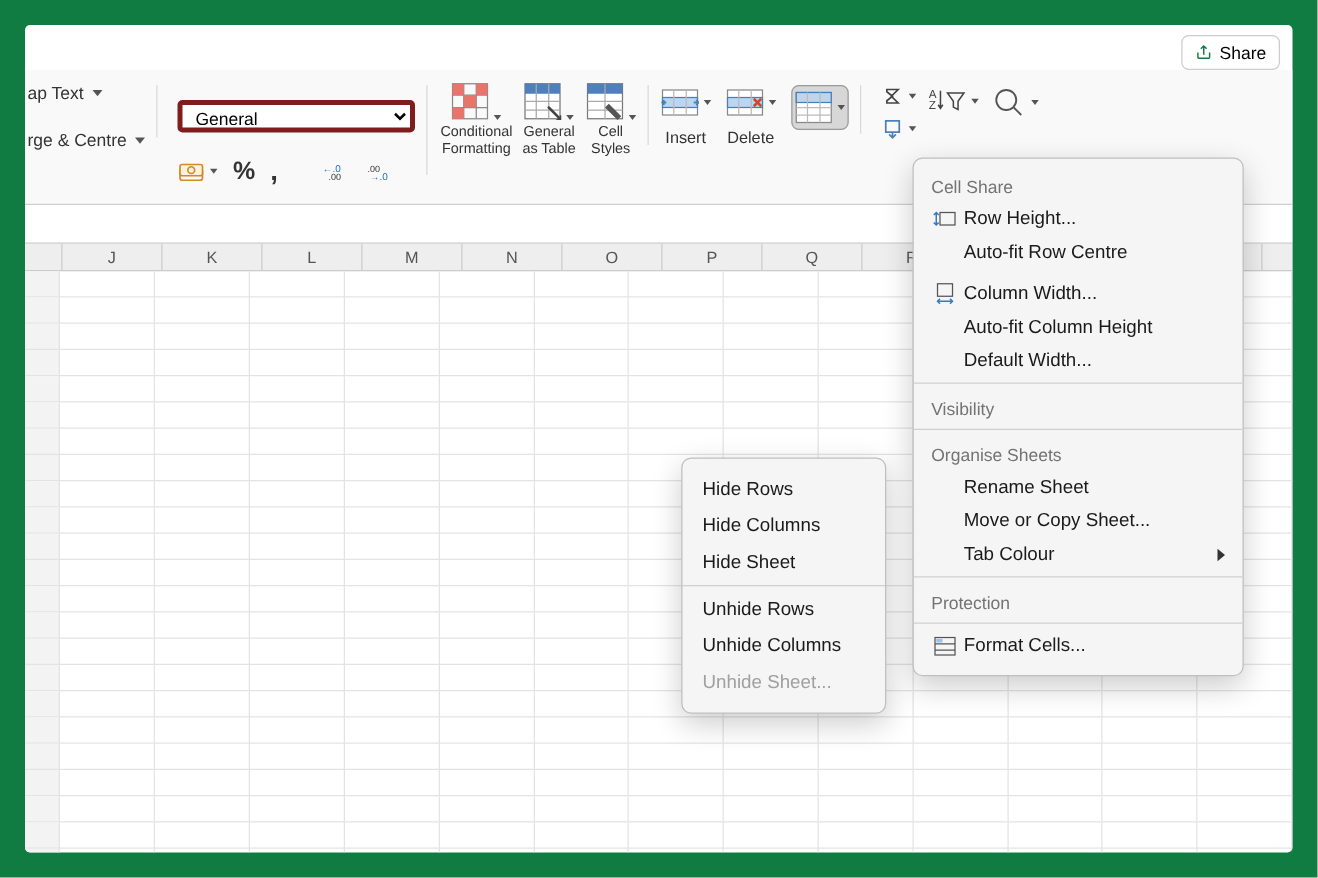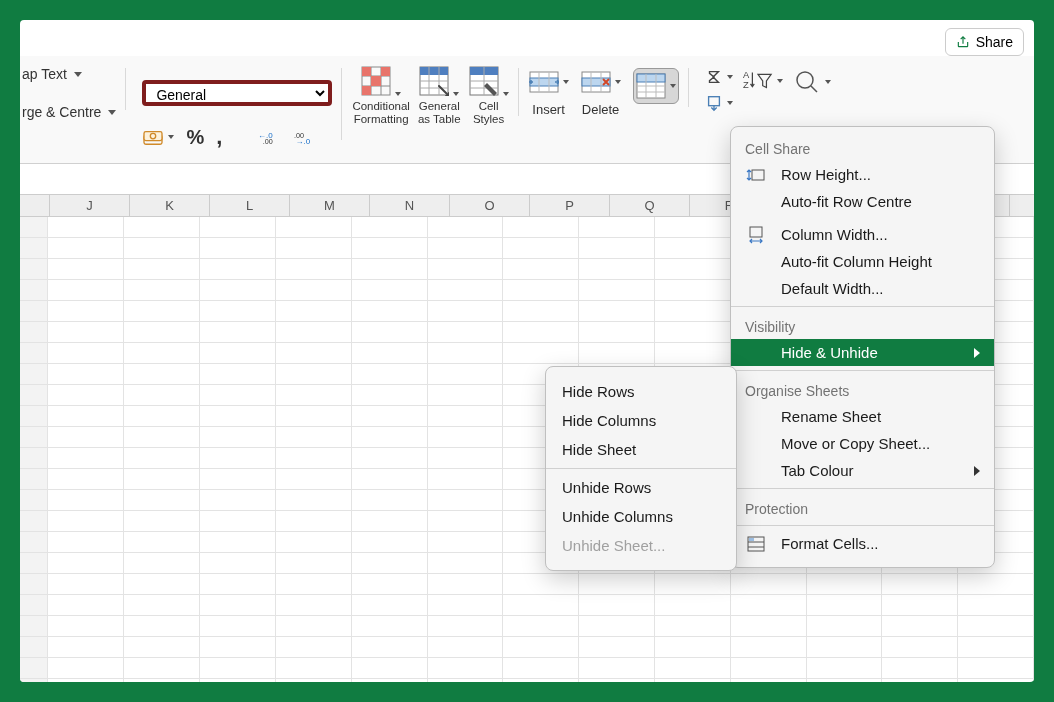--- a/index.html
+++ b/index.html
@@ -38,30 +38,30 @@
 .gridwrap { position: absolute; left: 0; top: 174px; right: 0; bottom: 0; overflow: hidden; border-top: 1px solid #ccc; }
 .colhead { display: flex; height: 22px; background: #eee; border-bottom: 1px solid #ccc; }
 .ch { width: 80px; text-align: center; font-size: 13px; color: #555; border-right: 1px solid #ccc; line-height: 22px; }
 .rows { }
 .row { display: flex; height: 21px; }
 .cell { width: 80px; border-right: 1px solid #e3e3e3; border-bottom: 1px solid #e3e3e3; }
 
 
 .menu { position: absolute; background: #f5f5f5; border: 1px solid #bfbfbf; border-radius: 8px; box-shadow: 0 8px 24px rgba(0,0,0,.2); font-size: 15px; color: #1a1a1a; }
 .menu .section-label { color: #737373; font-size: 14px; padding: 8px 14px 4px 14px; }
-.menu .item { padding: 5px 18px 5px 50px; display: flex; align-items: center; gap: 10px; white-space: nowrap; position: relative; cursor: pointer; }
+.menu .item { padding: 5px 18px 5px 40px; display: flex; align-items: center; gap: 10px; white-space: nowrap; position: relative; cursor: pointer; }
 .menu .item.has-sub::after { content:""; position:absolute; right:14px; top:50%; transform:translateY(-50%); width:0; height:0; border-top:5px solid transparent; border-bottom:5px solid transparent; border-left:6px solid #333; }
 .menu .item.highlight { background: #107c41; color: #fff; }
 .menu .item.highlight::after { border-left-color: #fff; }
 .menu .item.disabled { color: #a0a0a0; }
 .menu hr { border: none; border-top: 1px solid #d0d0d0; margin: 4px 0; }
 .menu .icon-slot { position: absolute; left: 14px; top: 50%; transform: translateY(-50%); width: 22px; height: 18px; display: flex; align-items: center; justify-content: center; color: #333; }
 .menu .check { position:absolute; left:-10px; top:50%; transform:translateY(-50%); font-size:14px; color:#333; }
 .format-menu { left: 710px; top: 106px; width: 265px; padding: 6px 0 10px 0; }
-.submenu { left: 525px; top: 346px; width: 192px; padding: 10px 0; }
+.submenu { left: 525px; top: 346px; width: 164px; padding: 10px 0; }
 .submenu .item { padding: 6px 16px 6px 16px; }
 
 
 svg { display: block; }
 .small-caret { width:0; height:0; border-left:3px solid transparent; border-right:3px solid transparent; border-top:4px solid #555; display:inline-block; margin-left:2px; }
 </style>
 </head>
 <body>
 
 <div class="frame">
@@ -675,23 +675,20 @@
       <span>Column Width...</span>
     </div>
     <div class="item">
         <span>Auto-fit Column Height</span>
       </div>
     <div class="item">
         <span>Default Width...</span>
       </div>
     <hr>
     <div class="section-label">Visibility</div>
-    <div class="item highlight has-sub">
-        <span>Hide &amp; Unhide</span>
-      </div>
     <hr>
     <div class="section-label">Organise Sheets</div>
     <div class="item">
         <span>Rename Sheet</span>
       </div>
     <div class="item">
         <span>Move or Copy Sheet...</span>
       </div>
     <div class="item has-sub">
         <span>Tab Colour</span>

